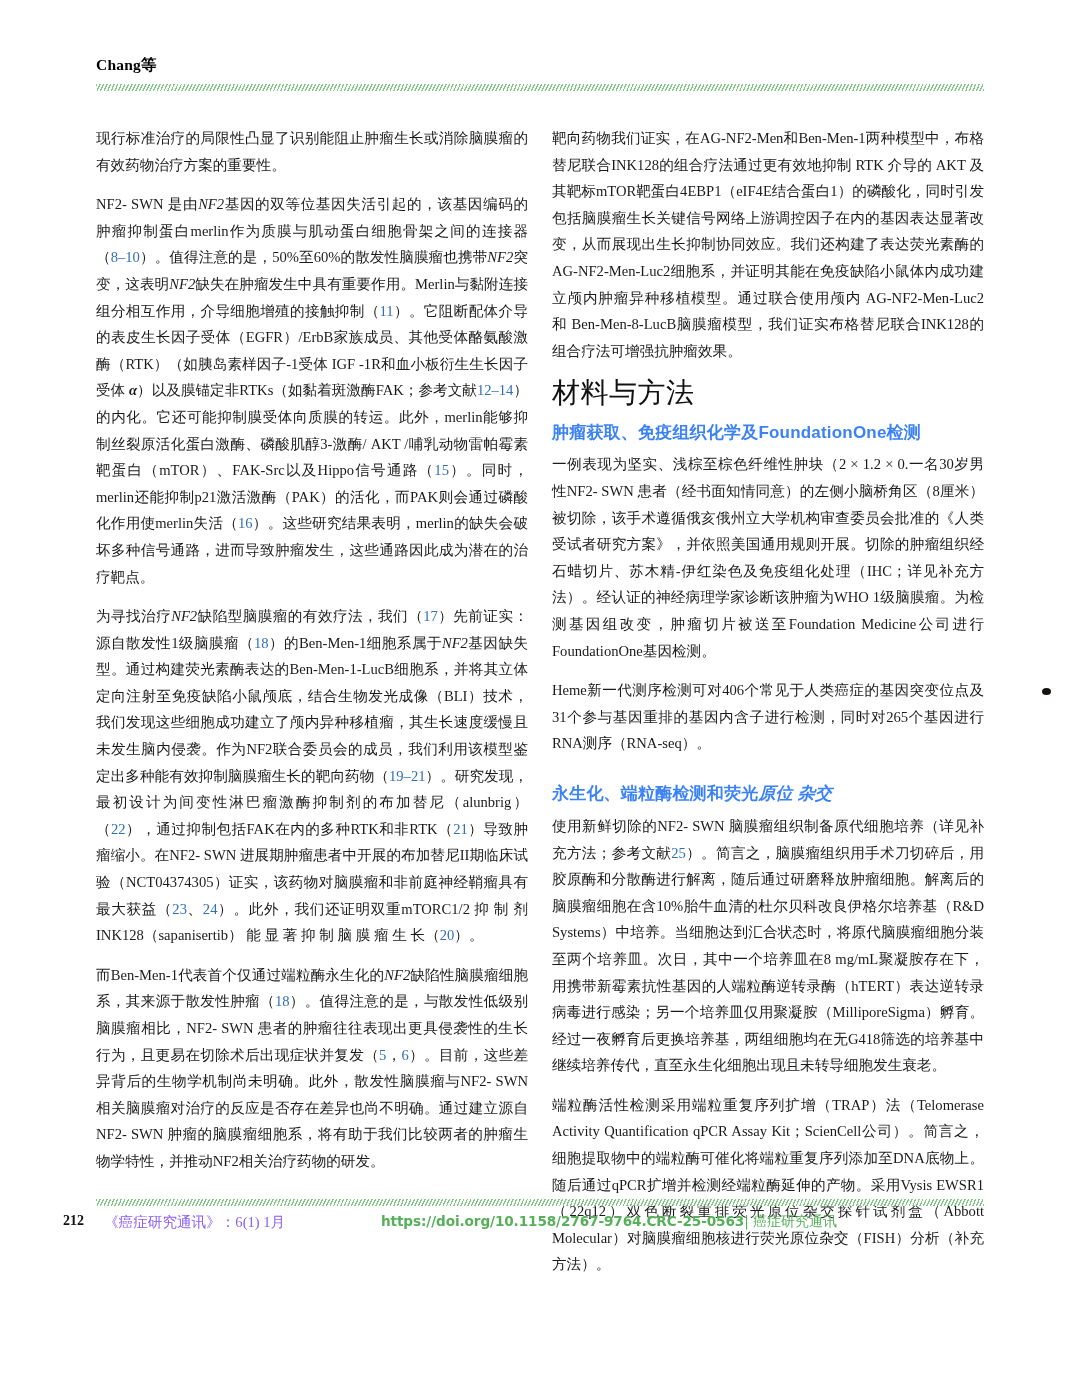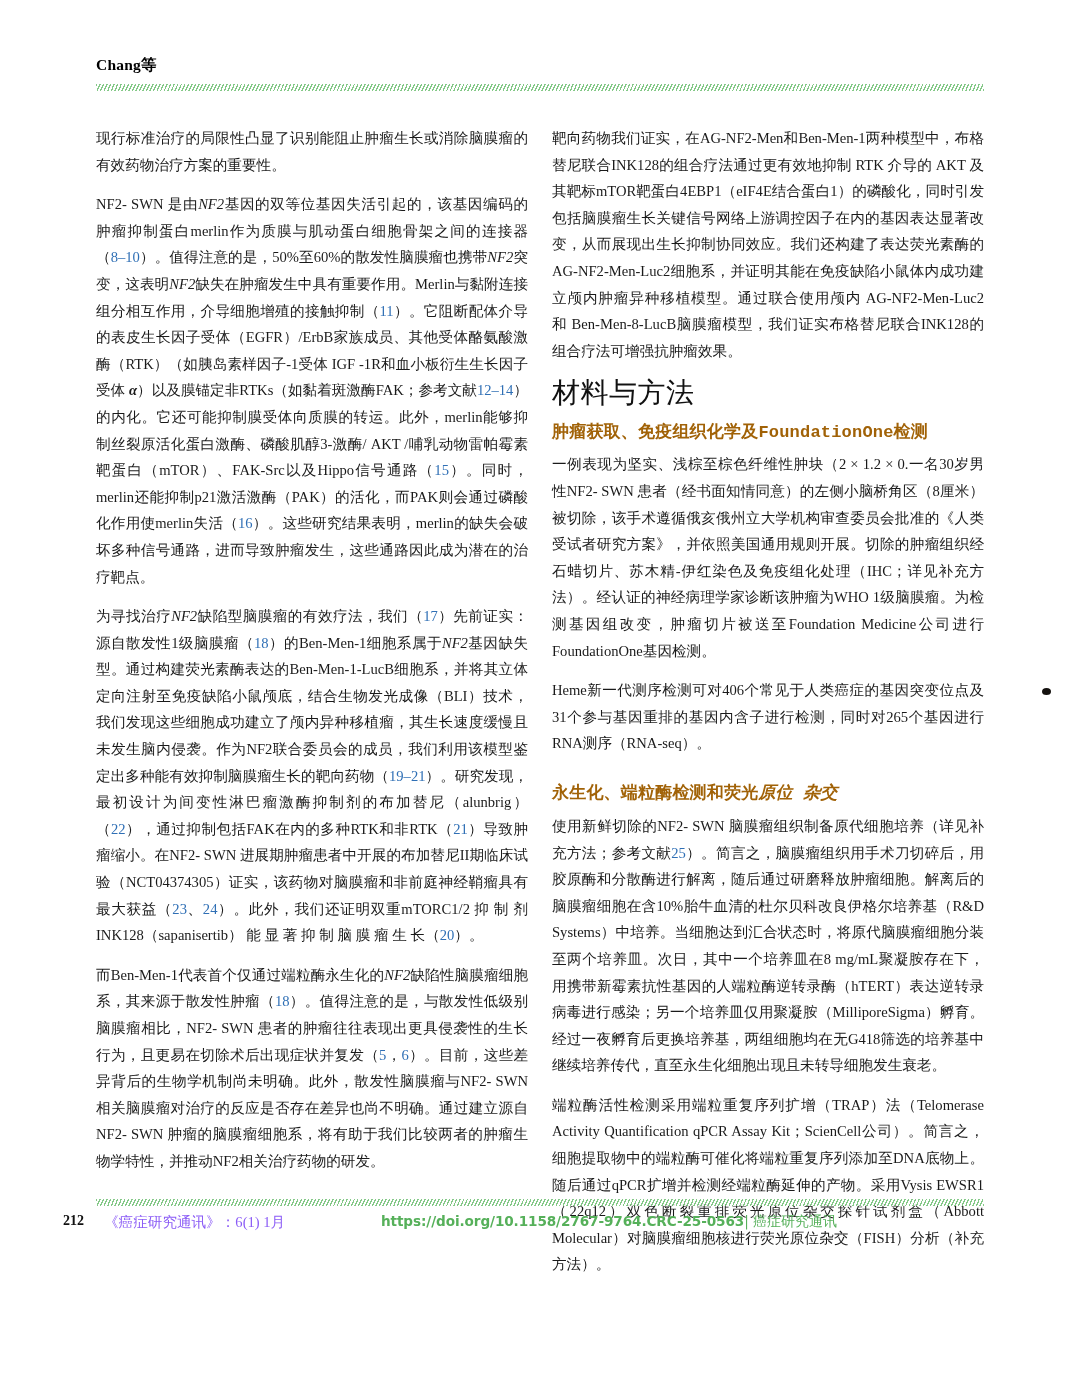--- a/index.html
+++ b/index.html
@@ -76,24 +76,24 @@
     margin: 6px 0 9px 0;
     font-family: "DejaVu Sans", "Liberation Sans", sans-serif;
     font-size: 28px;
     font-weight: normal;
     letter-spacing: 0.5px;
     color: #111;
     line-height: 1.15;
   }
   h3.sub {
     margin: 12px 0 7px 0;
-    font-family: Liberation Mono, monospace;
+    font-family: Liberation Sans, sans-serif;
     font-size: 17px;
     font-weight: bold;
-    color: #a16207;
+    color: #3b82f6;
     line-height: 1.35;
     letter-spacing: .2px;
   }
   h3.sub.spaced { margin-top: 26px; }
 
   
   .folio {
     position: absolute;
     left: 63px;
     top: 1213px;

